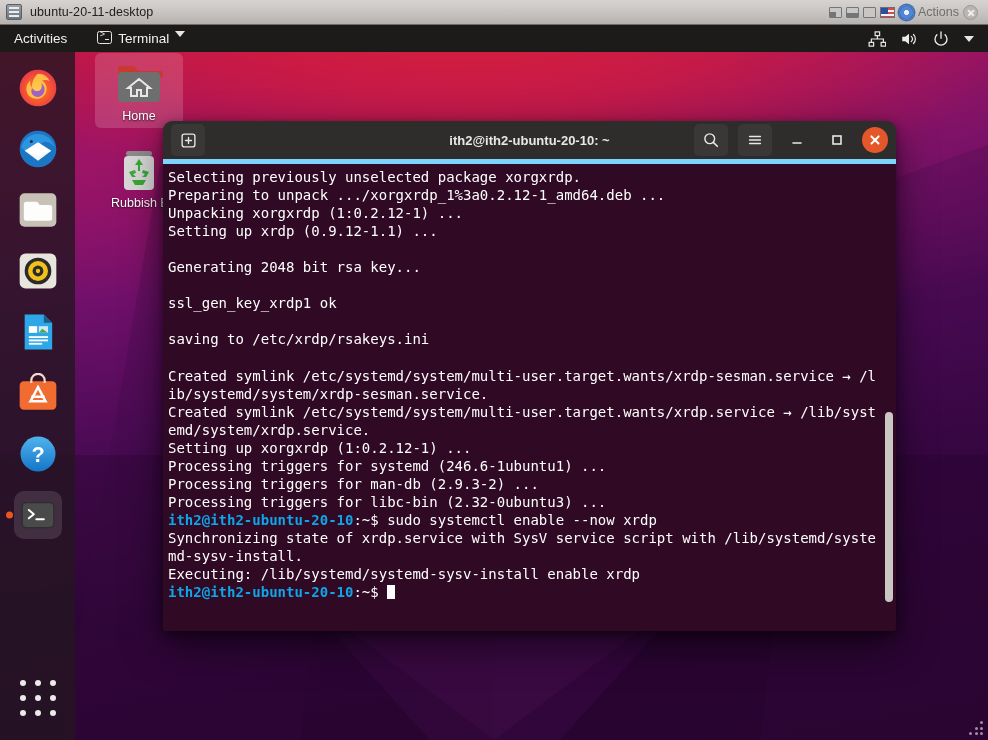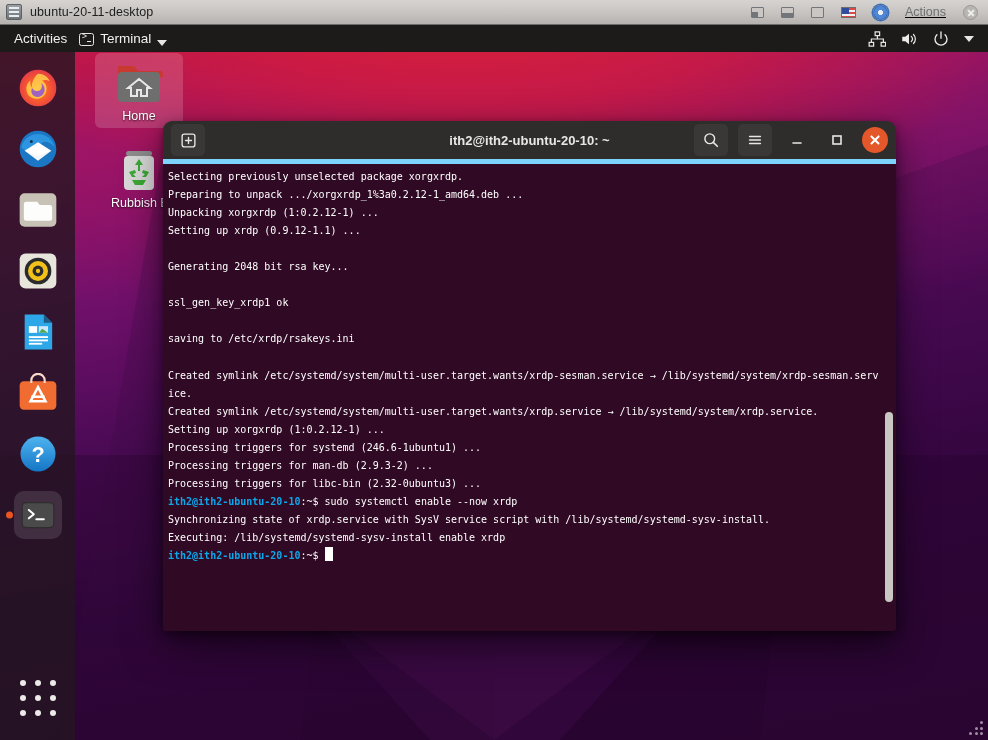--- a/index.html
+++ b/index.html
@@ -22,21 +22,21 @@
     width:16px; height:16px; margin-right:8px; flex:none;
     background:linear-gradient(to bottom,#9aa0a6,#6e7479);
     border:1px solid #5b6165; border-radius:2px;
     position:relative;
   }
   #vm-titlebar .vm-icon::before {
     content:""; position:absolute; left:2px; top:2px; width:10px; height:2px; background:#e9edf1;
     box-shadow:0 4px 0 #e9edf1, 0 8px 0 #e9edf1;
   }
   #vm-title-text { font-size:12.5px; color:#1d1d1d; letter-spacing:.1px; }
-  #vm-right { margin-left:auto; display:flex; align-items:center; gap:17px; padding-right:4px;text-decoration:underline; }
+  #vm-right { margin-left:auto; display:flex; align-items:center; gap:4px; padding-right:4px; }
   .vm-sq { width:13px; height:11px; border:1.5px solid #72767a; border-radius:1px; position:relative; background:#c9c6c3; }
   .vm-sq.half::after { content:""; position:absolute; left:0; right:0; bottom:0; height:4px; background:#72767a; }
   .vm-sq.qtr::after { content:""; position:absolute; left:0; width:6px; bottom:0; height:5px; background:#72767a; }
   .vm-flag { width:15px; height:11px; border:1px solid #6b6f72; background:
      repeating-linear-gradient(to bottom,#d84a4a 0 2px,#f2f2f2 2px 4px);
      position:relative; }
   .vm-flag::before { content:""; position:absolute; left:0; top:0; width:7px; height:6px; background:#2f4d9e; }
   .vm-gear {
     width:15px; height:15px; border-radius:50%;
     background:radial-gradient(circle,#e8edf6 0 22%,#4f87d6 24% 58%,#3f6fb5 60% 100%);
@@ -68,21 +68,21 @@
   
   #wp-shapes { position:absolute; inset:0; }
 
   
   #topbar {
     position:absolute; top:0; left:0; width:988px; height:27px;
     background:#1d1b1a; display:flex; align-items:center;
     font-size:13.5px; color:#f2f0ef; z-index:40;
   }
   #activities { padding:0 12px 0 14px; line-height:27px; }
-  #app-menu { display:flex; align-items:flex-end; gap:6px; }
+  #app-menu { display:flex; align-items:flex-start; gap:6px; margin-left:18px; }
   .term-mini {
     width:15px; height:13px; border:1.4px solid #e8e5e3; border-radius:2.5px;
     display:inline-block; position:relative;
   }
   .term-mini::before{
     content:">"; position:absolute; left:1.5px; top:-2.5px; font-size:9px;
     font-family:"Liberation Mono", monospace; color:#e8e5e3;
   }
   .term-mini::after{
     content:""; position:absolute; left:7px; top:6.5px; width:4px; height:1.4px; background:#e8e5e3;
@@ -150,21 +150,21 @@
   }
   #btn-close::before { transform:rotate(45deg); }
   #btn-close::after  { transform:rotate(-45deg); }
 
   #term-body {
     height:467px; background:#300a24; position:relative;
     padding:4px 0 2px 5px; overflow:hidden;
   }
   #term-text {
     font-family:"DejaVu Sans Mono","Liberation Mono", monospace;
-    font-size:10px; line-height:18.05px; color:#ffffff;
+    font-size:14px; line-height:18.05px; color:#ffffff;
     white-space:pre-wrap; word-break:break-all; padding-right:14px;
   }
   .p-green { color:#0ea5e9; font-weight:bold; }
   .cursor { display:inline-block; width:8px; height:14px; background:#ffffff; vertical-align:-2px; }
   #term-scrollbar {
     position:absolute; right:3px; top:248px; width:8px; height:190px;
     background:#c9c6c3; border-radius:4px;
   }
 
   

